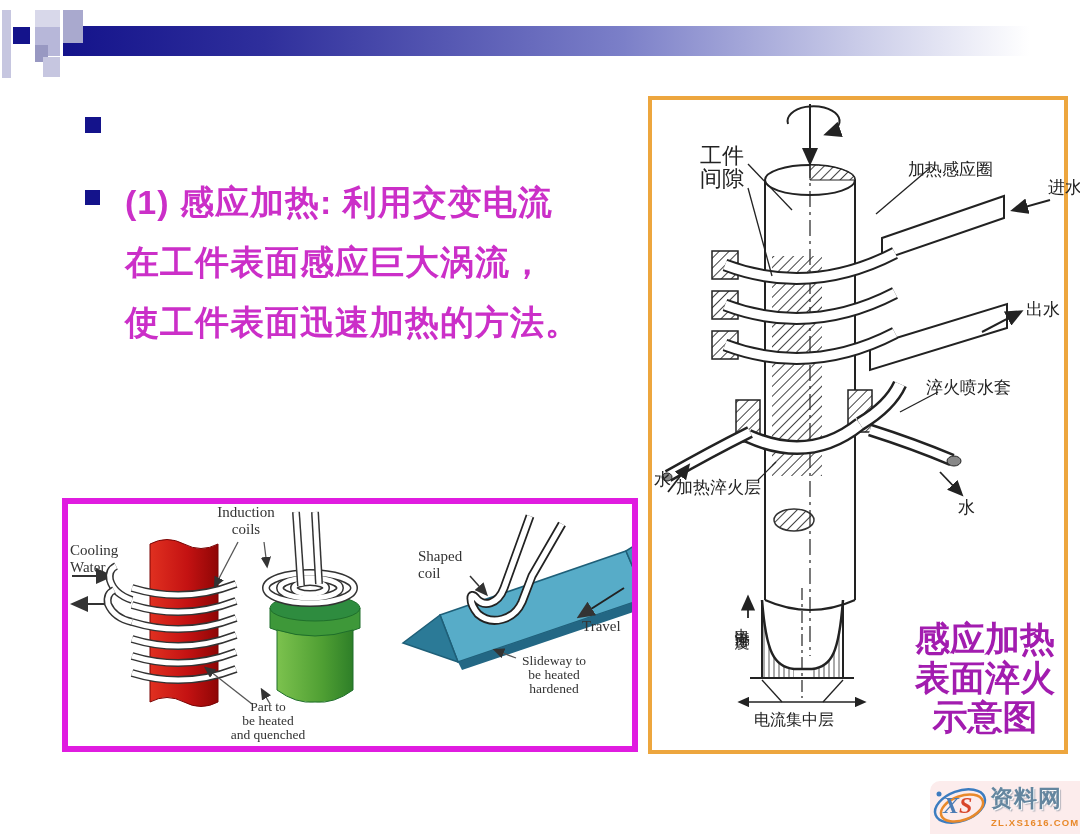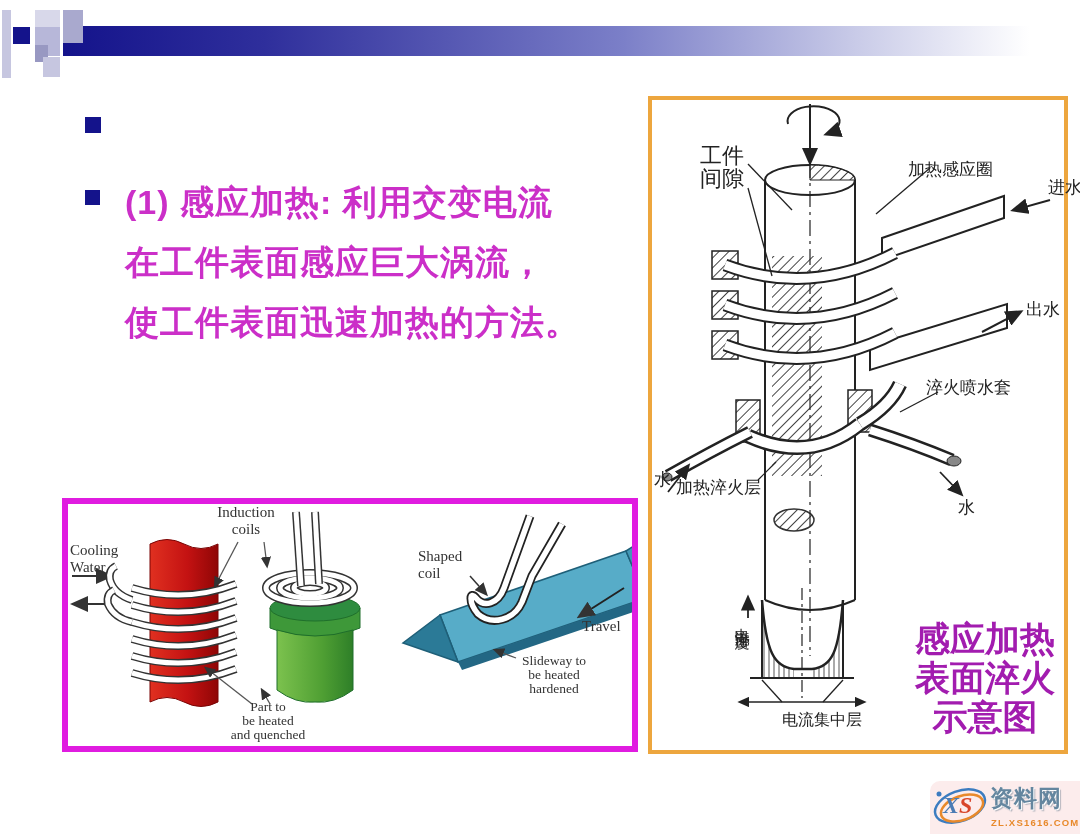--- a/index.html
+++ b/index.html
@@ -161,21 +161,21 @@
       <div>间隙</div>
     </div>
     <div class="lbl" style="left:256px;top:58px;font-size:17px;">加热感应圈</div>
     <div class="lbl" style="left:374px;top:76px;font-size:17px;margin-left:22px;">进水</div>
     <div class="lbl" style="left:374px;top:198px;font-size:17px;">出水</div>
     <div class="lbl" style="left:274px;top:268px;font-size:17px;margin-top:8px;">淬火喷水套</div>
     <div class="lbl" style="left:2px;top:368px;font-size:17px;">水</div>
     <div class="lbl" style="left:24px;top:376px;font-size:17px;">加热淬火层</div>
     <div class="lbl" style="left:306px;top:396px;font-size:17px;">水</div>
     <div class="lbl vert" style="left:80px;top:516px;font-size:15px;height:90px;">电流密度</div>
-    <div class="lbl" style="left:102px;top:610px;font-size:16px;margin-left:28px;">电流集中层</div>
+    <div class="lbl" style="left:102px;top:610px;font-size:16px;">电流集中层</div>
     <div class="caption">
       <div>感应加热</div>
       <div>表面淬火</div>
       <div>示意图</div>
     </div>
   </div>
 
   <div class="diagram-left">
     <svg width="564" height="242" viewBox="0 0 564 242">
       <defs>

